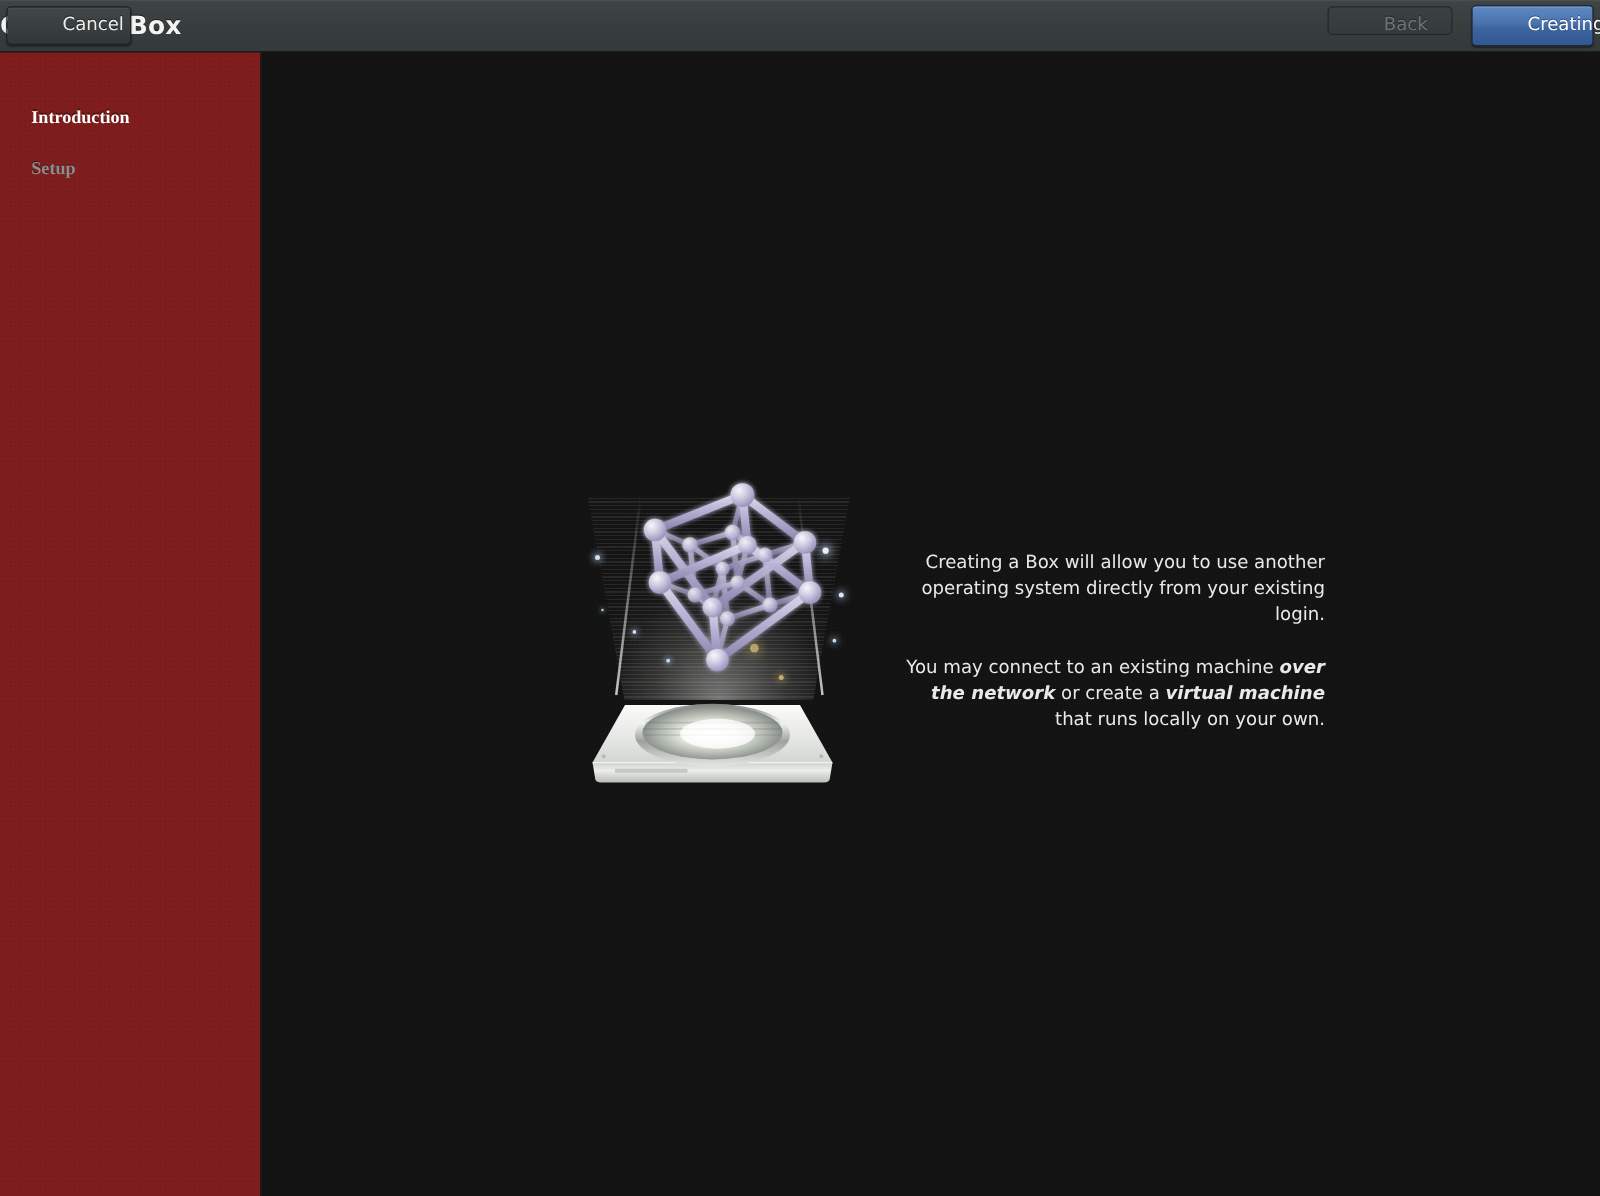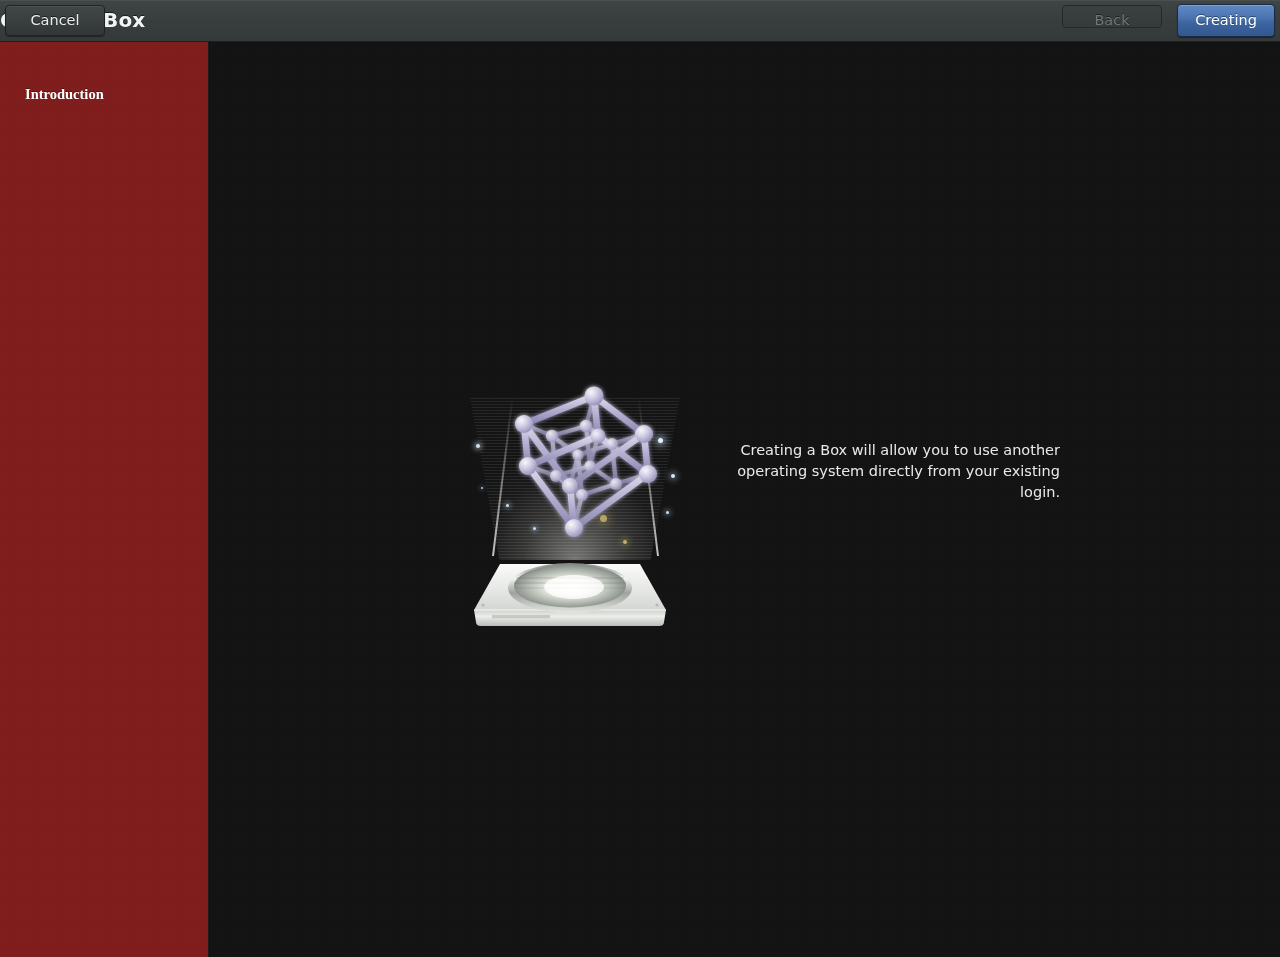--- a/index.html
+++ b/index.html
@@ -56,26 +56,26 @@
     letter-spacing: 0.1px;
     text-shadow: 0 -1px 0 rgba(0,0,0,0.55);
     pointer-events: none;
   }
 
   .btn {
     position: absolute;
     box-sizing: border-box;
     border-radius: 4px;
     font-size: 14.5px;
-    text-align: center;
     cursor: default;
     user-select: none;
     border: 1px solid #1e2222;
     box-shadow: inset 0 1px 0 rgba(255,255,255,0.07),
                 0 1px 1px rgba(0,0,0,0.35);
+    padding-left: 44px;
   }
 
   .btn-cancel {
     left: 5px; top: 5px;
     width: 100px; height: 31px;
     line-height: 29px;
     background: linear-gradient(to bottom, #414646 0%, #393e3e 55%, #313636 100%);
     color: #eceeee;
     text-shadow: 0 -1px 0 rgba(0,0,0,0.6);
   }
@@ -252,20 +252,21 @@
     <div class="hb-title">Create a Box</div>
     <div class="btn btn-cancel">Cancel</div>
     <div class="btn btn-back">Back</div>
     <div class="btn btn-continue">Creating</div>
   </div>
 
   <div class="sidebar">
     <div class="noise"></div>
     <div class="steps">
       <div class="step active">Introduction</div>
+      <div class="step">Setup</div>
     </div>
   </div>
 
   <div class="content">
     <div class="noise"></div>
 
     <div class="intro">
 
       <div class="illo">
 
@@ -419,17 +420,18 @@
             <path d="M44,31 H156" stroke="#5d6664" stroke-width="1.4"></path>
             <path d="M46,36 H154" stroke="#5d6664" stroke-width="1.2"></path>
           </g>
 
           <ellipse cx="104" cy="35" rx="30" ry="12" fill="#ffffff" opacity="0.78"></ellipse>
         </svg>
       </div>
 
       <div class="copy">
         <p>Creating a Box will allow you to use another operating system directly from your existing login.</p>
+        <p><span>You may connect to an existing machine </span><b>over the network</b><span> or create a </span><b>virtual machine</b><span> that runs locally on your own.</span></p>
       </div>
 
     </div>
   </div>
 </div>
 
 </body></html>

